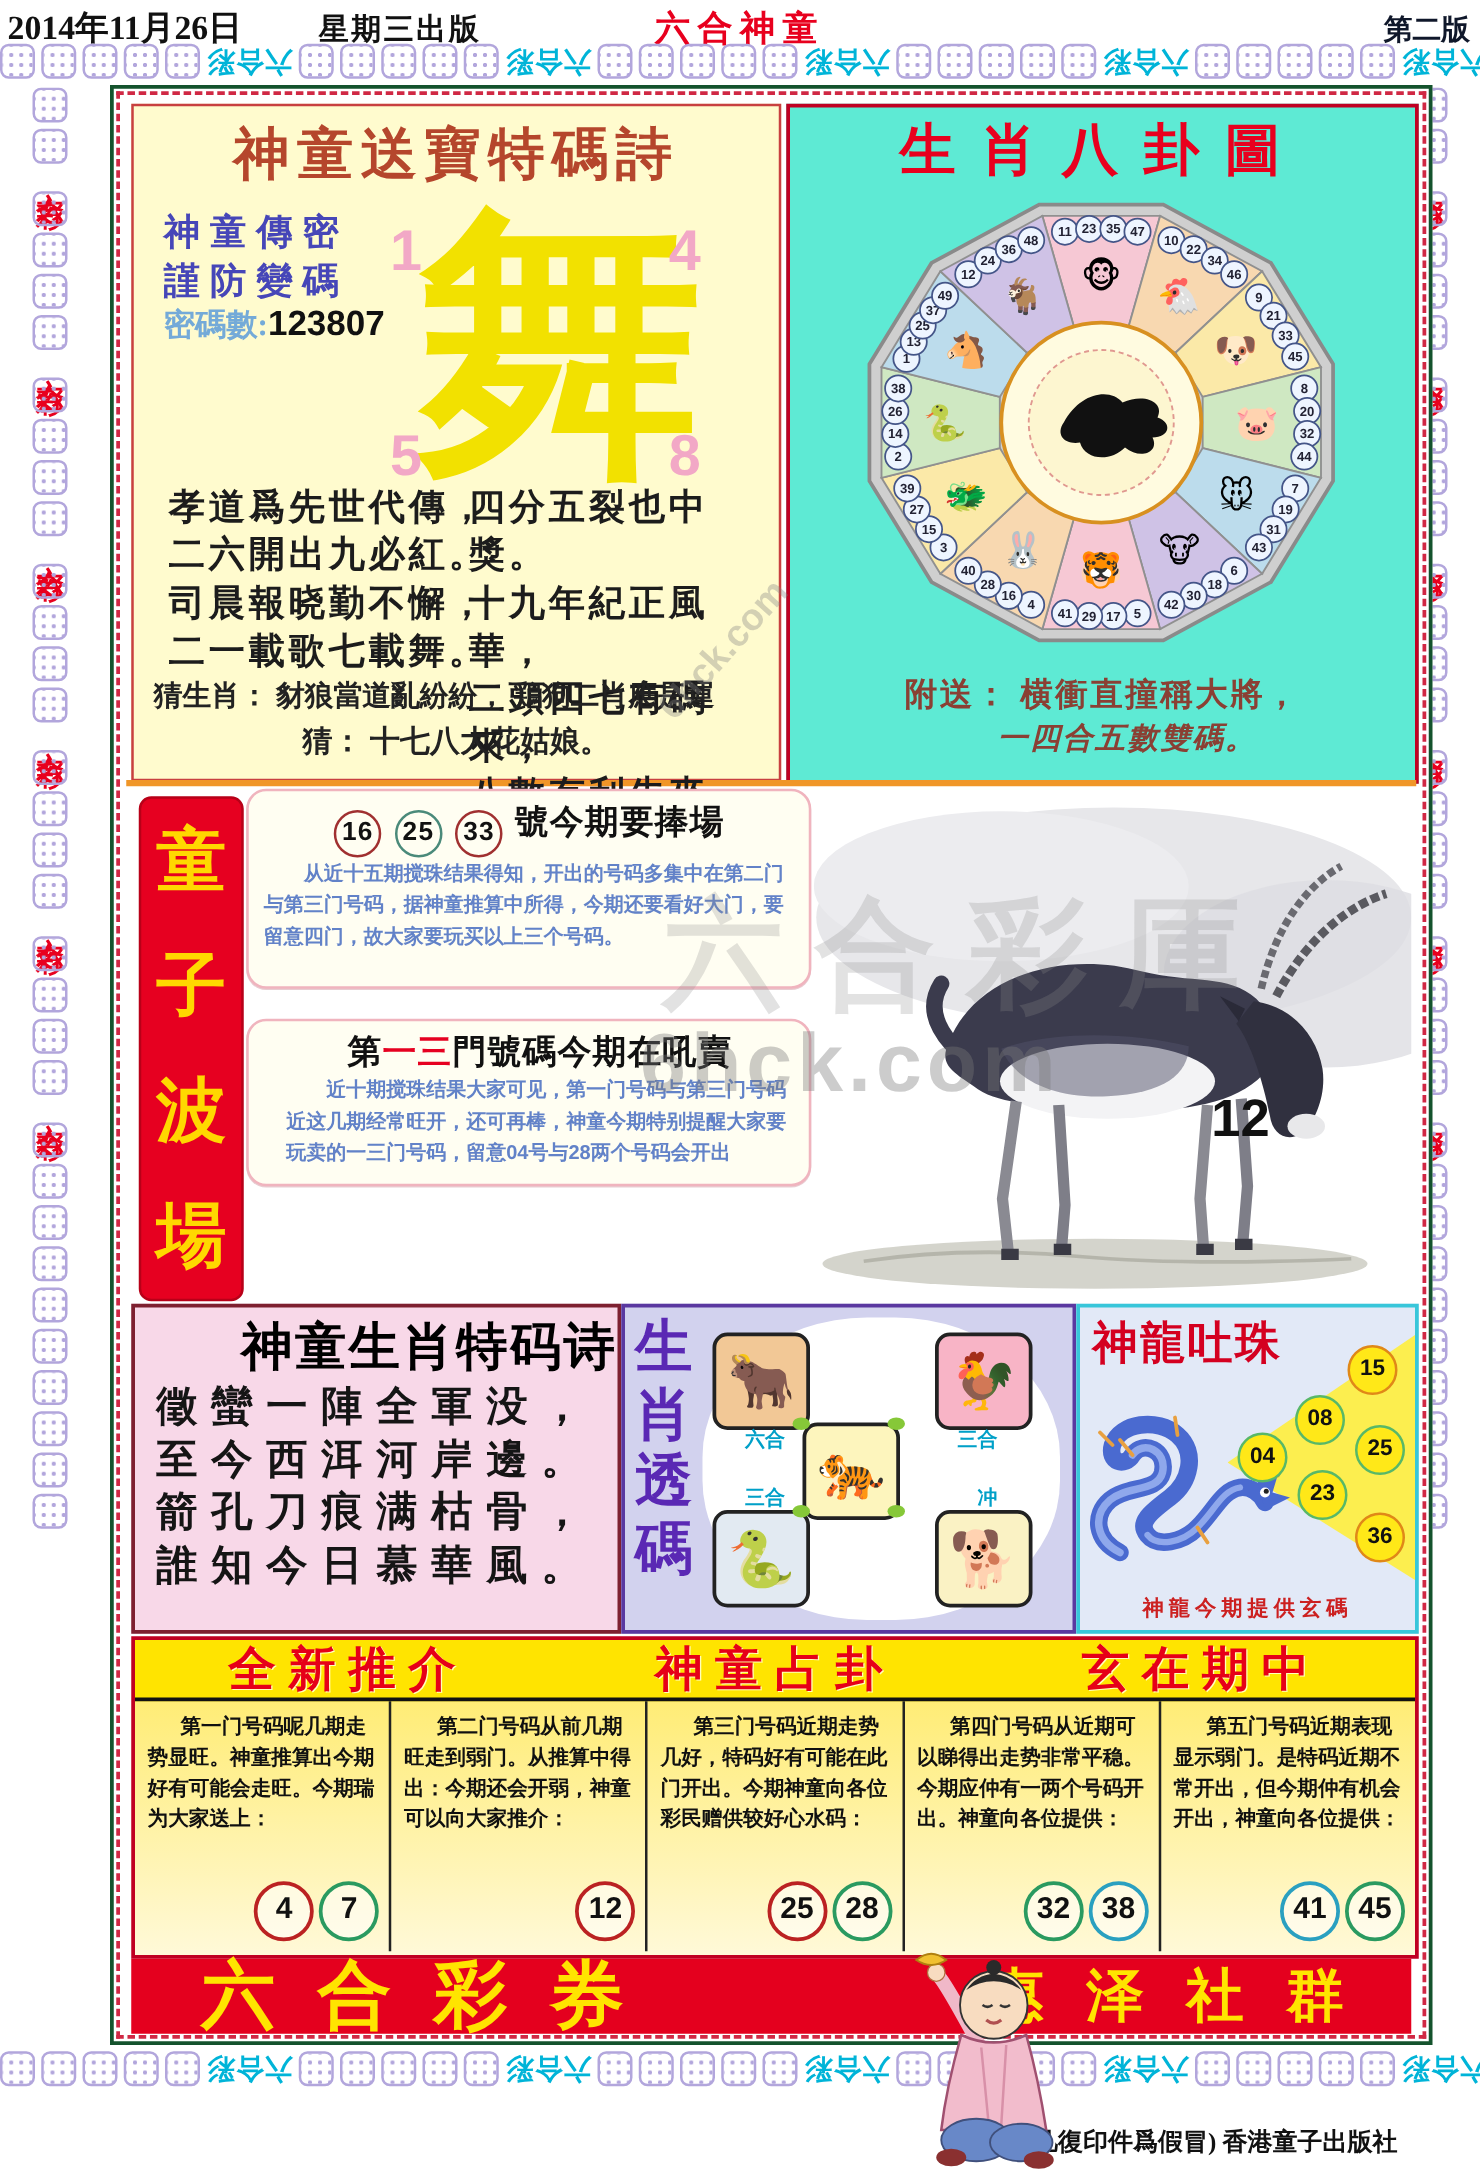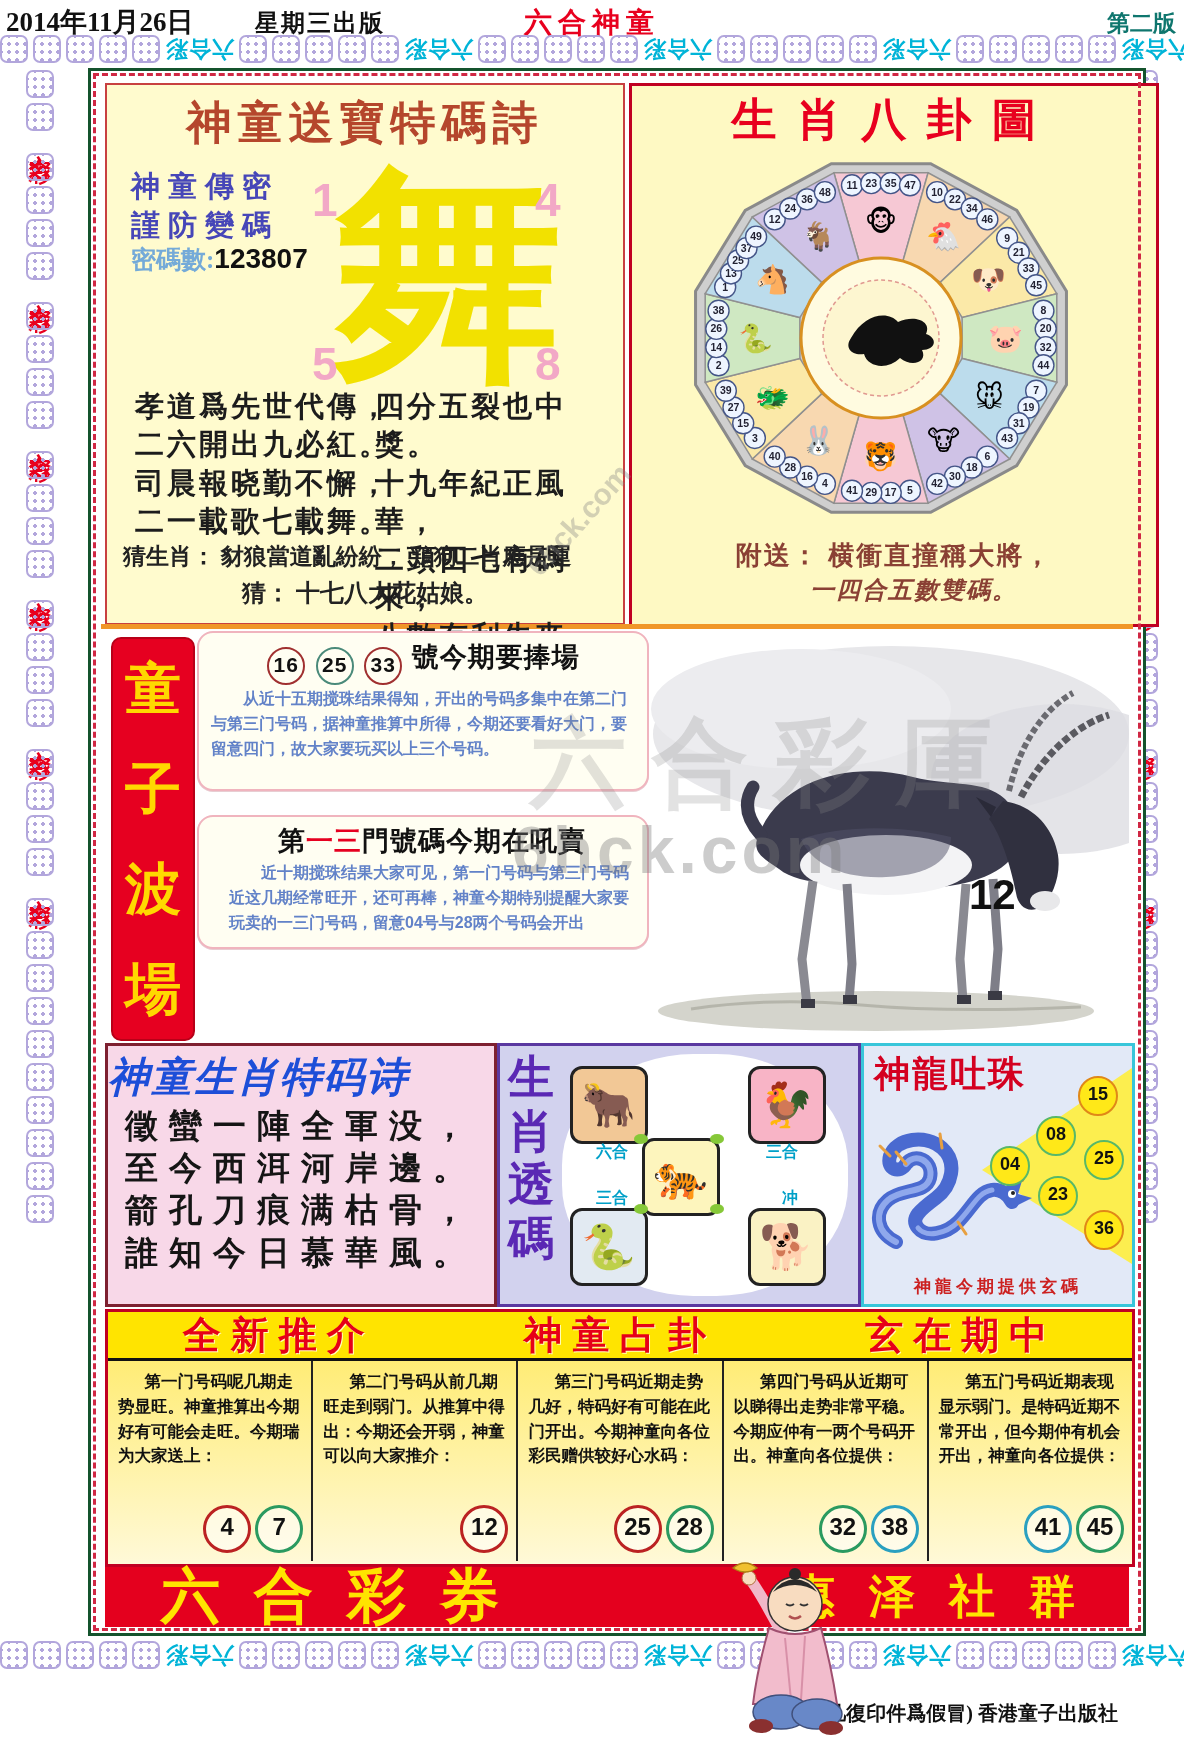--- a/index.html
+++ b/index.html
@@ -5,21 +5,21 @@
   html,body{margin:0;padding:0;background:#ffffff;}
   #page{position:relative;width:1184px;height:1746px;background:#ffffff;overflow:hidden;
         font-family:"Liberation Sans","DejaVu Sans",sans-serif;}
   .serif{font-family:"Liberation Serif","DejaVu Serif",serif;}
 
   
   #hdr{position:absolute;left:0;top:4px;width:1184px;height:30px;}
   #hdr .date{position:absolute;left:6px;top:0;font-size:27px;font-weight:bold;color:#111;}
   #hdr .pub{position:absolute;left:255px;top:3px;font-size:24px;font-weight:bold;color:#111;letter-spacing:2px;}
   #hdr .title{position:absolute;left:0;right:0;top:0;text-align:center;font-size:28px;font-weight:bold;color:#e8001e;letter-spacing:6px;}
-  #hdr .ed{position:absolute;right:8px;top:4px;font-size:23px;font-weight:bold;color:#0f766e;}
+  #hdr .ed{position:absolute;right:8px;top:4px;font-size:23px;font-weight:bold;color:#0f172a;}
 
   
   .strip{position:absolute;display:flex;align-items:center;gap:5px;overflow:hidden;}
   #strip-top{left:0;top:32px;width:1184px;height:34px;}
   #strip-bottom{left:0;top:1638px;width:1184px;height:34px;}
   .vcol{position:absolute;display:flex;flex-direction:column;align-items:center;gap:5px;overflow:hidden;}
   #col-left{left:22px;top:70px;width:36px;height:1564px;}
   #col-right{left:1126px;top:70px;width:36px;height:1564px;}
   .tile{width:24px;height:24px;flex:0 0 auto;border:2px solid #b2a6dc;border-radius:7px;
         background-image:radial-gradient(#b2a6dc 1.6px, transparent 1.8px);
@@ -40,21 +40,21 @@
   #poembox .code .val{color:#111;font-size:28px;}
   #poembox .big{position:absolute;left:226px;top:78px;font-size:230px;line-height:1;font-weight:bold;color:#f2e100;z-index:0;}
   .cdigit{position:absolute;font-size:46px;font-weight:bold;color:#f2a8c6;z-index:1;}
   #cd1{left:205px;top:88px;} #cd4{left:428px;top:88px;} #cd5{left:205px;top:252px;} #cd8{left:428px;top:252px;}
   .pcol{position:absolute;top:302px;font-size:29px;font-weight:bold;color:#1c1c1c;line-height:1.32;letter-spacing:3px;z-index:2;}
   #pcolL{left:28px;} #pcolR{left:268px;}
   #guess1{position:absolute;left:16px;top:456px;width:488px;font-size:23px;font-weight:bold;color:#222;z-index:2;}
   #guess2{position:absolute;left:0;right:0;top:492px;text-align:center;font-size:24px;font-weight:bold;color:#222;z-index:2;}
 
   
-  #baguabox{position:absolute;left:538px;top:12px;width:500px;height:538px;background:#fef9c3;border:3px solid #c00022;padding-left:24px;}
+  #baguabox{position:absolute;left:538px;top:12px;width:500px;height:538px;background:#5eead4;border:3px solid #c00022;}
   #baguabox .t{position:absolute;left:0;right:0;top:4px;text-align:center;font-size:45px;font-weight:bold;color:#e8001e;letter-spacing:20px;}
   #wheel{position:absolute;left:4px;top:56px;width:490px;height:392px;}
   #bonus1{position:absolute;left:0;right:0;top:452px;text-align:center;font-size:26px;font-weight:bold;color:#8a4034;letter-spacing:2px;}
   #bonus2{position:absolute;left:40px;right:0;top:488px;text-align:center;font-size:24px;font-weight:bold;color:#8a4034;letter-spacing:2px;font-style:italic;}
 
   
   #divider{position:absolute;left:10px;right:10px;top:553px;height:5px;background:#f09628;}
 
   
   #wavebanner{position:absolute;left:20px;top:566px;width:80px;height:400px;background:#e60020;border:2px solid #b80018;border-radius:10px;
@@ -73,22 +73,22 @@
   
   #goatarea{position:absolute;left:560px;top:558px;width:478px;height:410px;z-index:1;}
   #goatnum{position:absolute;left:878px;top:800px;font-size:42px;font-weight:bold;color:#111;z-index:3;}
   .wm{position:absolute;color:rgba(130,130,130,0.32);font-weight:bold;z-index:3;pointer-events:none;}
   #wm-cn{left:530px;top:700px;font-size:96px;letter-spacing:26px;color:rgba(140,140,140,0.25);}
   #wm-en{left:512px;top:812px;font-size:66px;letter-spacing:4px;color:rgba(120,120,120,0.38);}
   #wm-diag{left:520px;top:560px;font-size:30px;transform:rotate(-48deg);transform-origin:left top;color:rgba(130,130,130,0.35);}
 
   
   #zpoem{position:absolute;left:14px;top:972px;width:386px;height:258px;background:#f8d8e8;border:3px solid #7e2030;}
-  #zpoem .t{font-size:41px;font-weight:bold;color:#1d4ed8;text-align:left;margin-top:4px;letter-spacing:2px;
-            font-family:"Liberation Serif","DejaVu Serif",serif;font-style:italic;}
+  #zpoem .t{font-size:41px;font-weight:bold;color:#000000;text-align:right;margin-top:4px;letter-spacing:2px;
+            font-family:"Liberation Serif","DejaVu Serif",serif;}
   #zpoem .ln{font-size:33px;font-weight:bold;color:#151515;letter-spacing:11px;line-height:1.28;text-align:center;
              font-family:"Liberation Serif","DejaVu Serif",serif;}
 
   #touma{position:absolute;left:406px;top:972px;width:358px;height:258px;background:#d2d2ee;border:3px solid #5a38a0;}
   #touma .cloud{position:absolute;left:62px;top:8px;width:286px;height:242px;background:#fff;border-radius:46% 46% 46% 46%;}
   #touma .tchars{position:absolute;left:8px;top:6px;display:flex;flex-direction:column;gap:2px;}
   #touma .tchars span{font-size:46px;font-weight:bold;color:#5a28b4;line-height:1.12;font-family:"Liberation Serif","DejaVu Serif",serif;}
   .atile{position:absolute;width:72px;height:72px;border:3px solid #222;border-radius:12px;display:flex;align-items:center;justify-content:center;font-size:44px;}
   #tileC{left:142px;top:92px;background:#fdf5bd;}
   #tileTL{left:70px;top:20px;background:#f2c896;}

